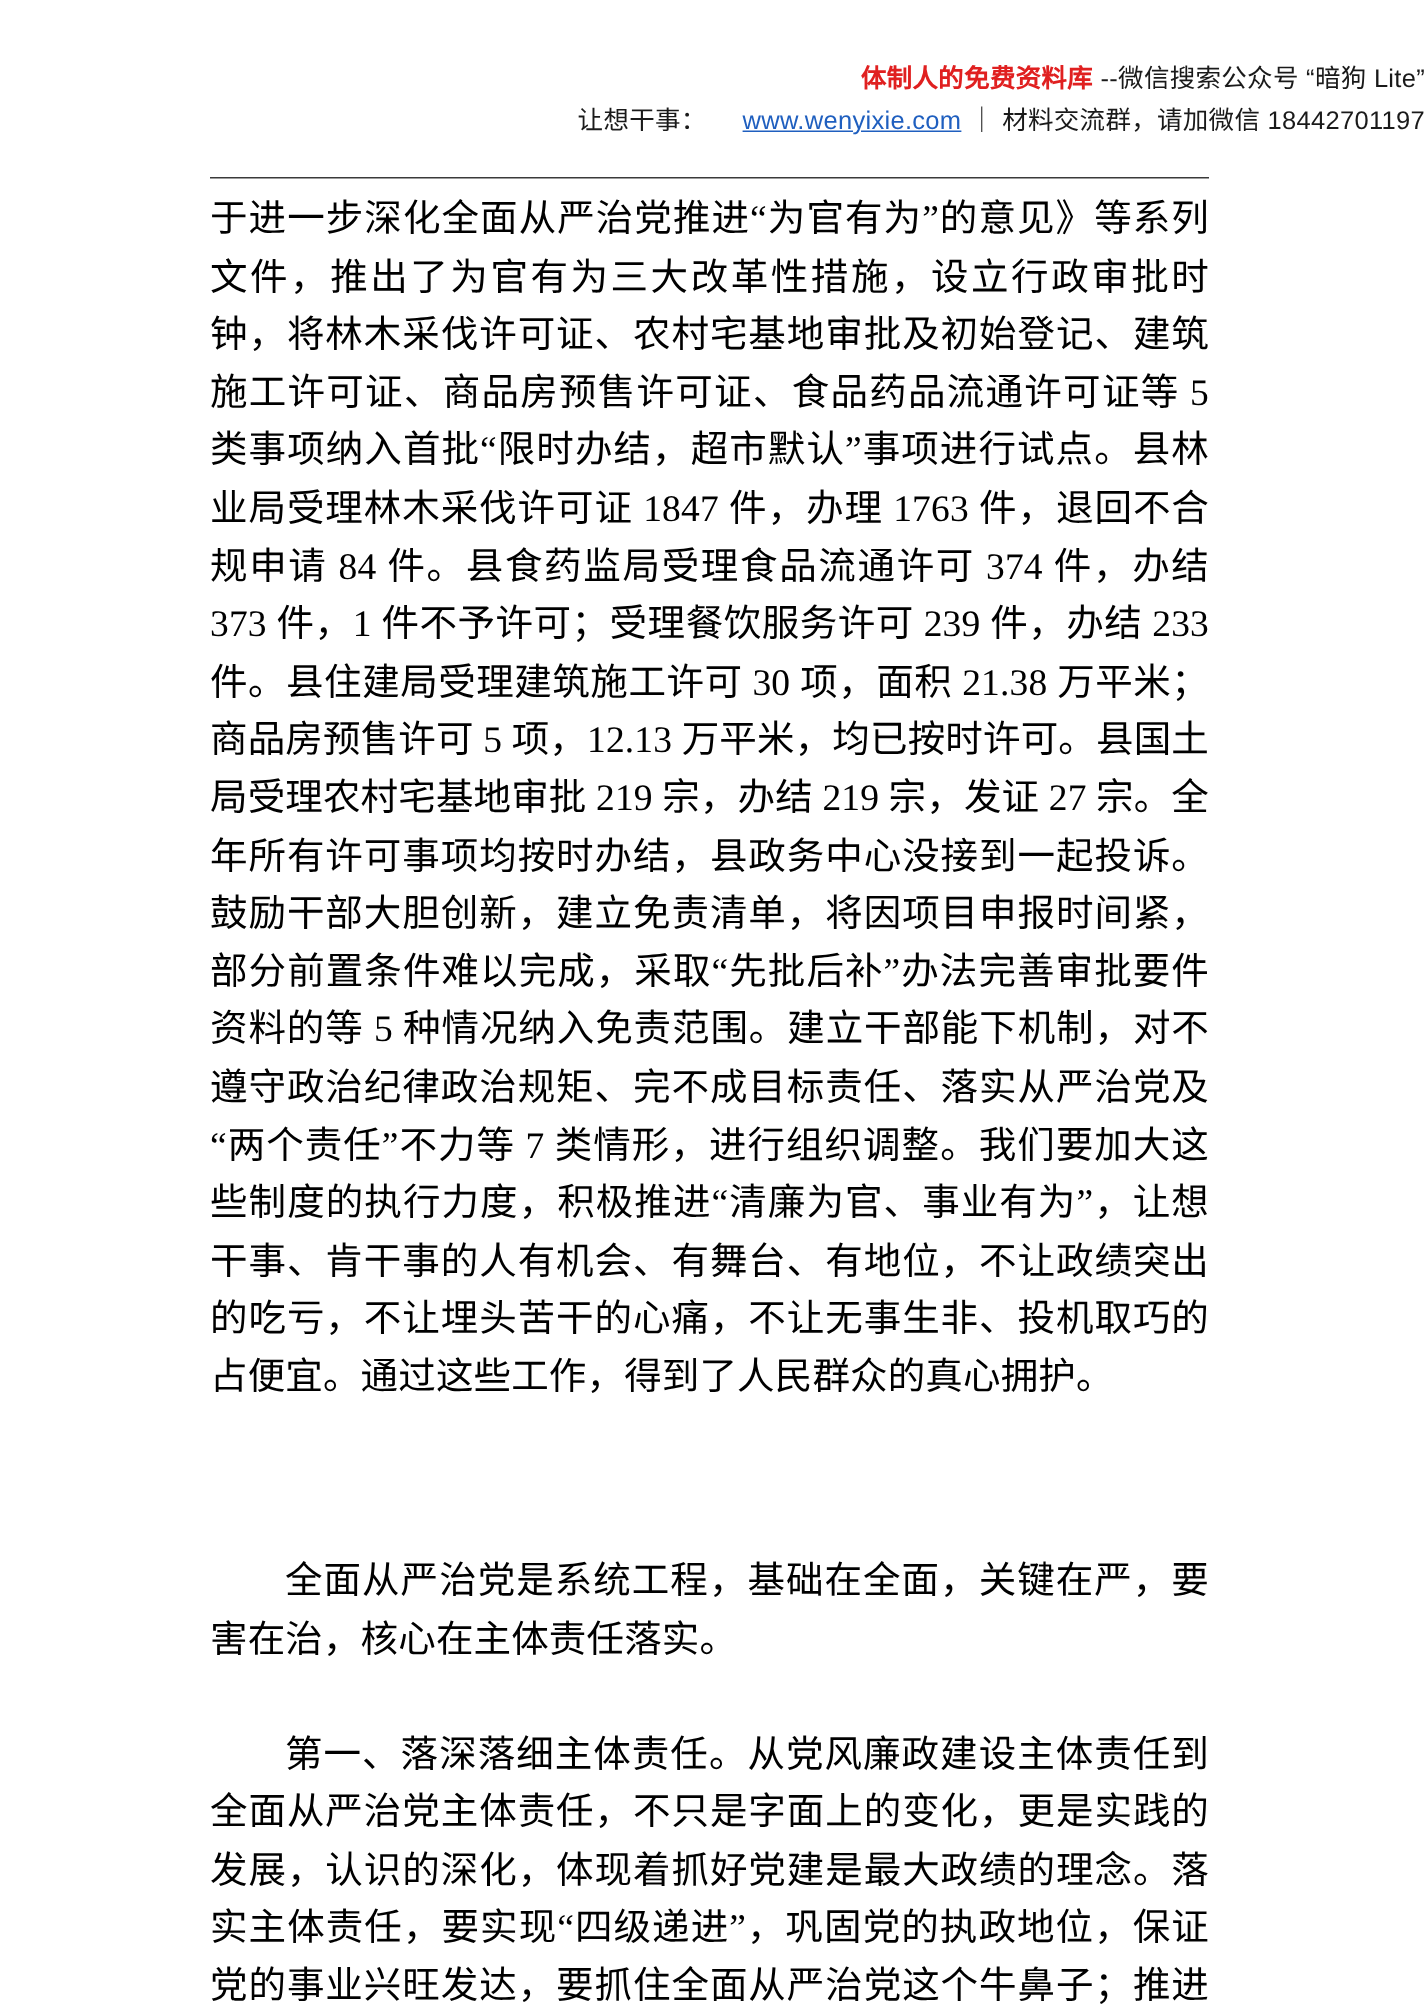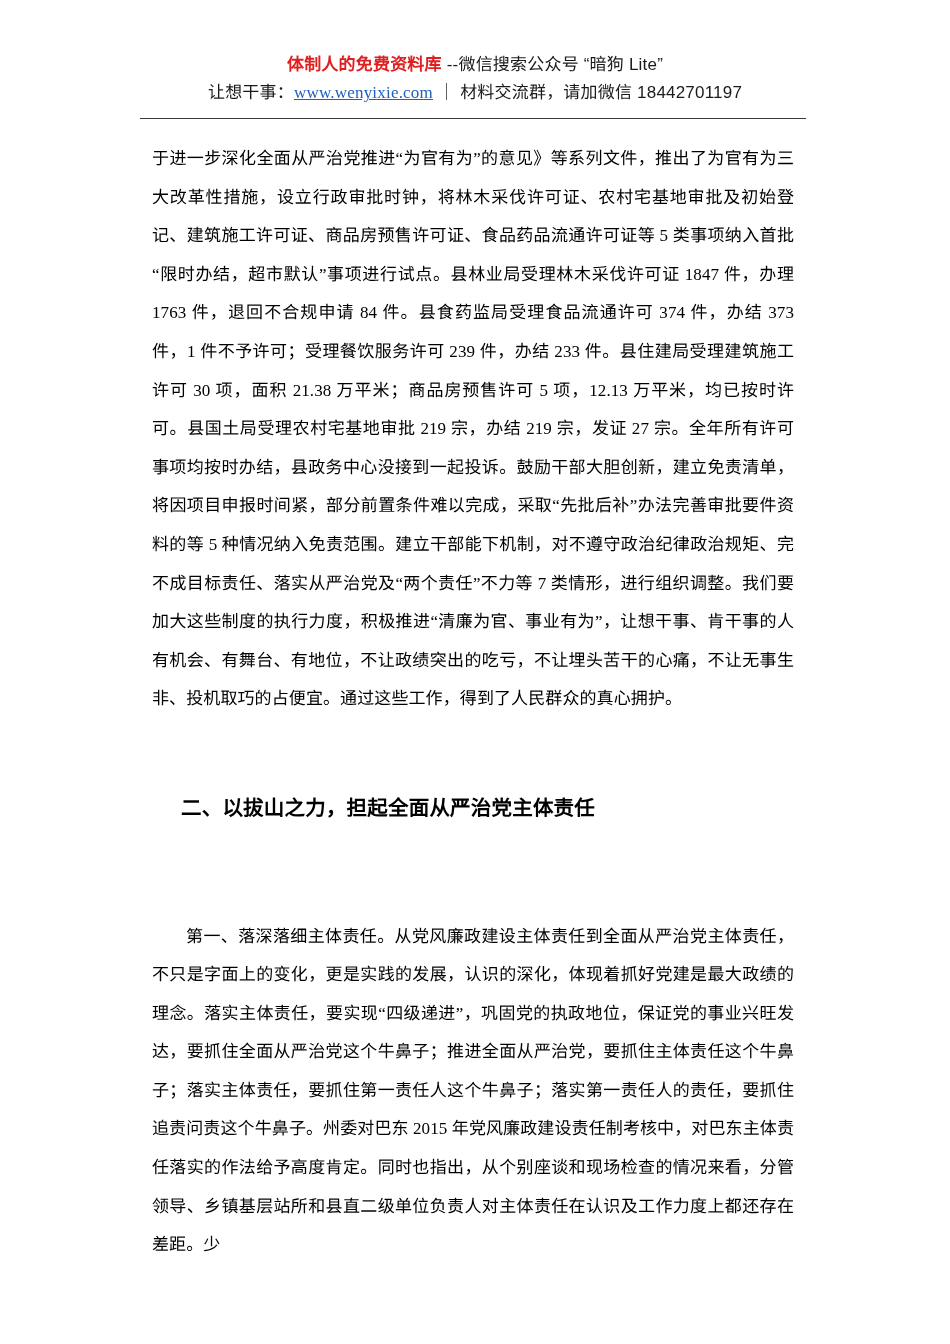--- a/index.html
+++ b/index.html
@@ -20,22 +20,22 @@
   .page {
     width: 950px;
     height: 1344px;
     box-sizing: border-box;
     position: relative;
     background: #ffffff;
   }
 
   
   .promo-header {
-    padding-top: 52px;
-    text-align: center;
+    padding-top: 40px;
+    text-align: right;
   }
   .promo-line-1 {
     font-size: 17px;
     line-height: 26px;
     white-space: nowrap;
     letter-spacing: 0.2px;
   }
   .promo-line-2 {
     font-size: 17px;
     line-height: 26px;
@@ -48,21 +48,22 @@
     font-weight: bold;
     font-family: "Liberation Sans", "DejaVu Sans", sans-serif;
   }
   .promo-plain {
     color: #1a1a1a;
     font-family: "Liberation Sans", "DejaVu Sans", sans-serif;
   }
   .promo-link {
     color: #1F5FBF;
     text-decoration: underline;
-    font-family: Liberation Serif, serif;
+    font-family: Liberation Sans, sans-serif;
+    margin-left: 24px;
   }
   .promo-sep {
     color: #1a1a1a;
     padding: 0 5px;
     font-family: "Liberation Sans", "DejaVu Sans", sans-serif;
   }
 
   .header-rule {
     position: absolute;
     left: 140px;
@@ -73,25 +74,25 @@
   }
 
   
   .doc-body {
     position: absolute;
     left: 140px;
     top: 128px;
     width: 666px;
   }
   .para {
-    font-size: 17px;
+    font-size: 25px;
     line-height: 38.6px;
     text-align: justify;
     text-justify: inter-ideograph;
-    margin: 12px;
+    margin: 0;
     letter-spacing: 0.1px;
   }
   .para.indent {
     text-indent: 2em;
   }
   .section-heading {
     font-size: 20.5px;
     line-height: 38.6px;
     font-weight: bold;
     font-family: "Liberation Sans", "DejaVu Sans", sans-serif;
@@ -118,24 +119,24 @@
   </div>
 
   <div class="header-rule"></div>
 
   <div class="doc-body">
 
     <p class="para">于进一步深化全面从严治党推进“为官有为”的意见》等系列文件，推出了为官有为三大改革性措施，设立行政审批时钟，将林木采伐许可证、农村宅基地审批及初始登记、建筑施工许可证、商品房预售许可证、食品药品流通许可证等 5 类事项纳入首批“限时办结，超市默认”事项进行试点。县林业局受理林木采伐许可证 1847 件，办理 1763 件，退回不合规申请 84 件。县食药监局受理食品流通许可 374 件，办结 373 件，1 件不予许可；受理餐饮服务许可 239 件，办结 233 件。县住建局受理建筑施工许可 30 项，面积 21.38 万平米；商品房预售许可 5 项，12.13 万平米，均已按时许可。县国土局受理农村宅基地审批 219 宗，办结 219 宗，发证 27 宗。全年所有许可事项均按时办结，县政务中心没接到一起投诉。鼓励干部大胆创新，建立免责清单，将因项目申报时间紧，部分前置条件难以完成，采取“先批后补”办法完善审批要件资料的等 5 种情况纳入免责范围。建立干部能下机制，对不遵守政治纪律政治规矩、完不成目标责任、落实从严治党及“两个责任”不力等 7 类情形，进行组织调整。我们要加大这些制度的执行力度，积极推进“清廉为官、事业有为”，让想干事、肯干事的人有机会、有舞台、有地位，不让政绩突出的吃亏，不让埋头苦干的心痛，不让无事生非、投机取巧的占便宜。通过这些工作，得到了人民群众的真心拥护。</p>
 
     <div class="gap-lg"></div>
 
-    <p class="section-heading">二、以拔山之力，担起全面从严治党主体责任</p>
 
     <div class="gap-md"></div>
 
+    <p class="para indent">全面从严治党是系统工程，基础在全面，关键在严，要害在治，核心在主体责任落实。</p>
 
     <div class="gap-sm"></div>
 
     <p class="para indent">第一、落深落细主体责任。从党风廉政建设主体责任到全面从严治党主体责任，不只是字面上的变化，更是实践的发展，认识的深化，体现着抓好党建是最大政绩的理念。落实主体责任，要实现“四级递进”，巩固党的执政地位，保证党的事业兴旺发达，要抓住全面从严治党这个牛鼻子；推进全面从严治党，要抓住主体责任这个牛鼻子；落实主体责任，要抓住第一责任人这个牛鼻子；落实第一责任人的责任，要抓住追责问责这个牛鼻子。州委对巴东 2015 年党风廉政建设责任制考核中，对巴东主体责任落实的作法给予高度肯定。同时也指出，从个别座谈和现场检查的情况来看，分管领导、乡镇基层站所和县直二级单位负责人对主体责任在认识及工作力度上都还存在差距。少</p>
 
   </div>
 
 </div>
 
 </body></html>

